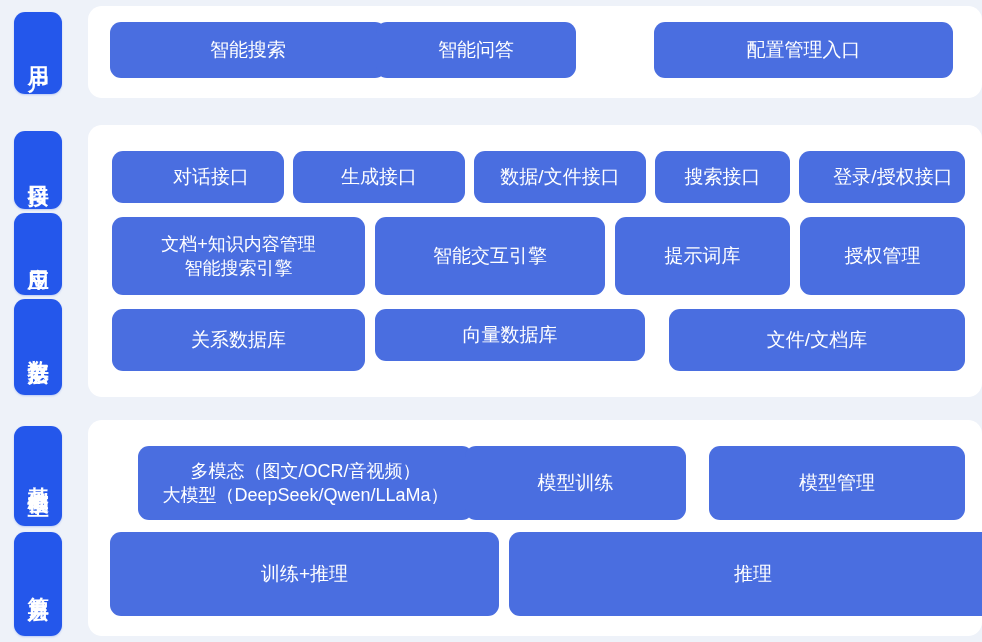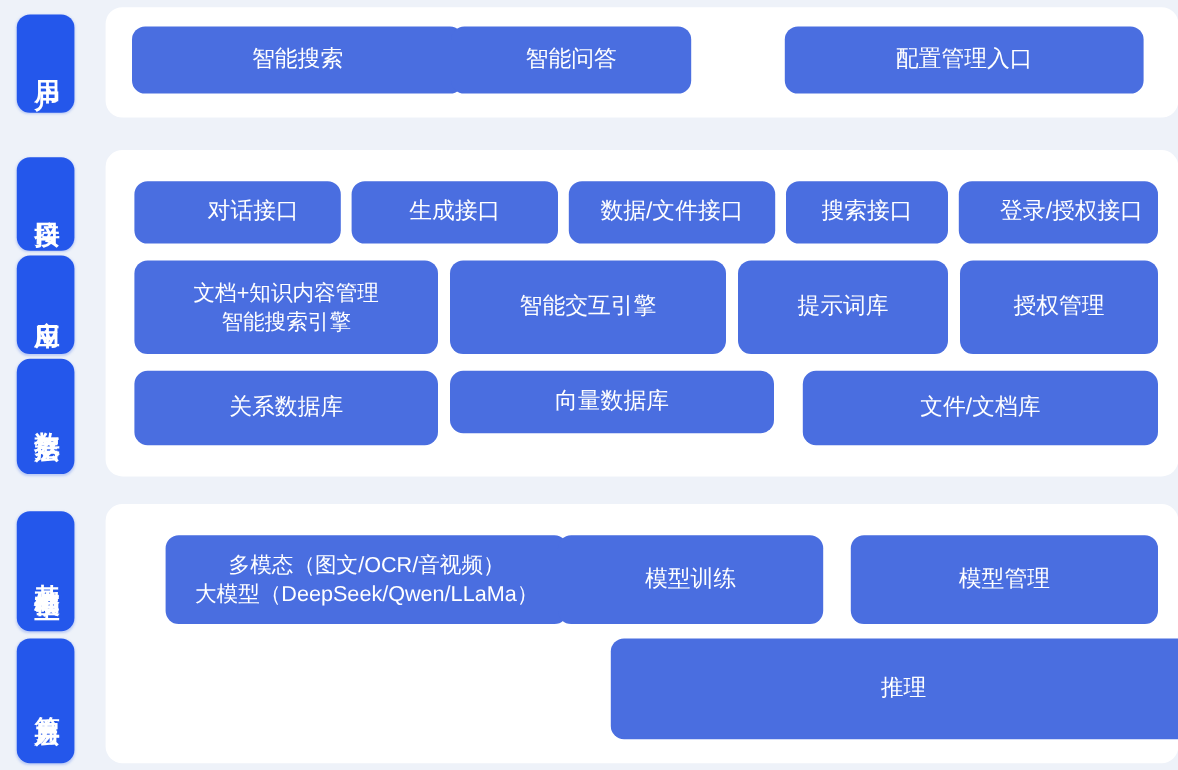--- a/index.html
+++ b/index.html
@@ -170,18 +170,21 @@
       <span class="box-label two-line">多模态（图文/OCR/音视频）
 大模型（DeepSeek/Qwen/LLaMa）</span>
     </div>
     <div class="box" style="left:465px;top:32px;width:221px;height:74px;">
       <span class="box-label">模型训练</span>
     </div>
     <div class="box" style="left:709px;top:32px;width:256px;height:74px;">
       <span class="box-label">模型管理</span>
     </div>
 
+    <div class="box" style="left:110px;top:118px;width:389px;height:84px;">
+      <span class="box-label">训练+推理</span>
+    </div>
     <div class="box" style="left:509px;top:118px;width:488px;height:84px;">
       <span class="box-label">推理</span>
     </div>
   </div>
 
 </div>
 
 </body></html>

